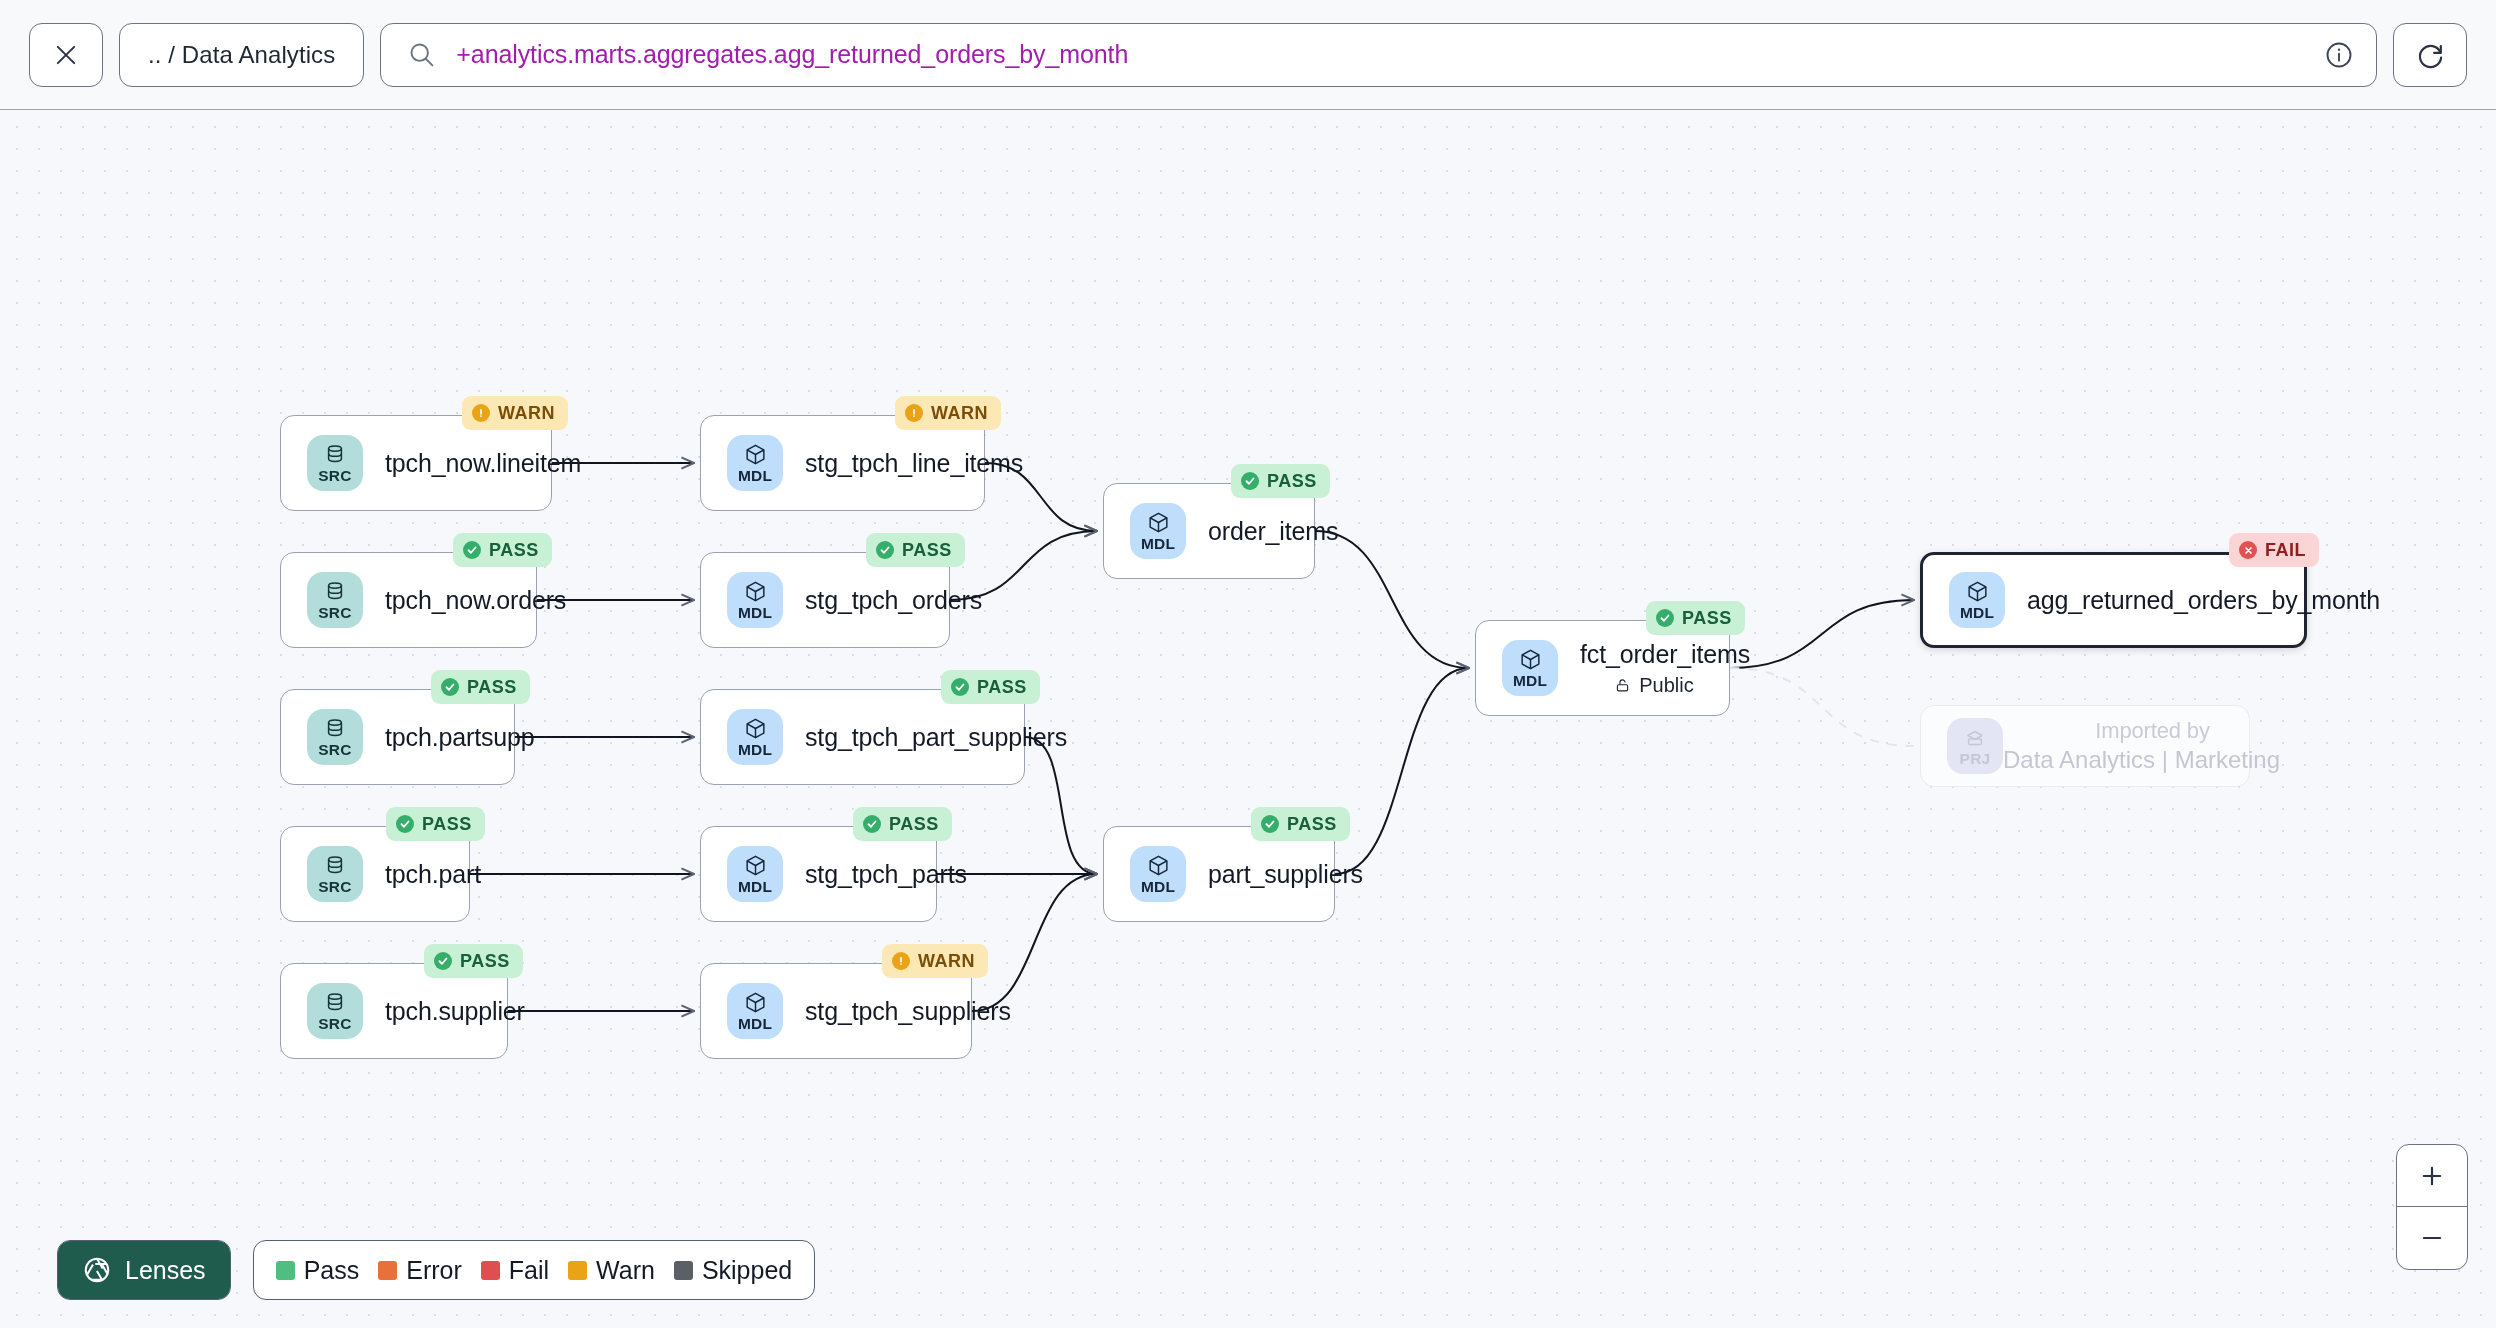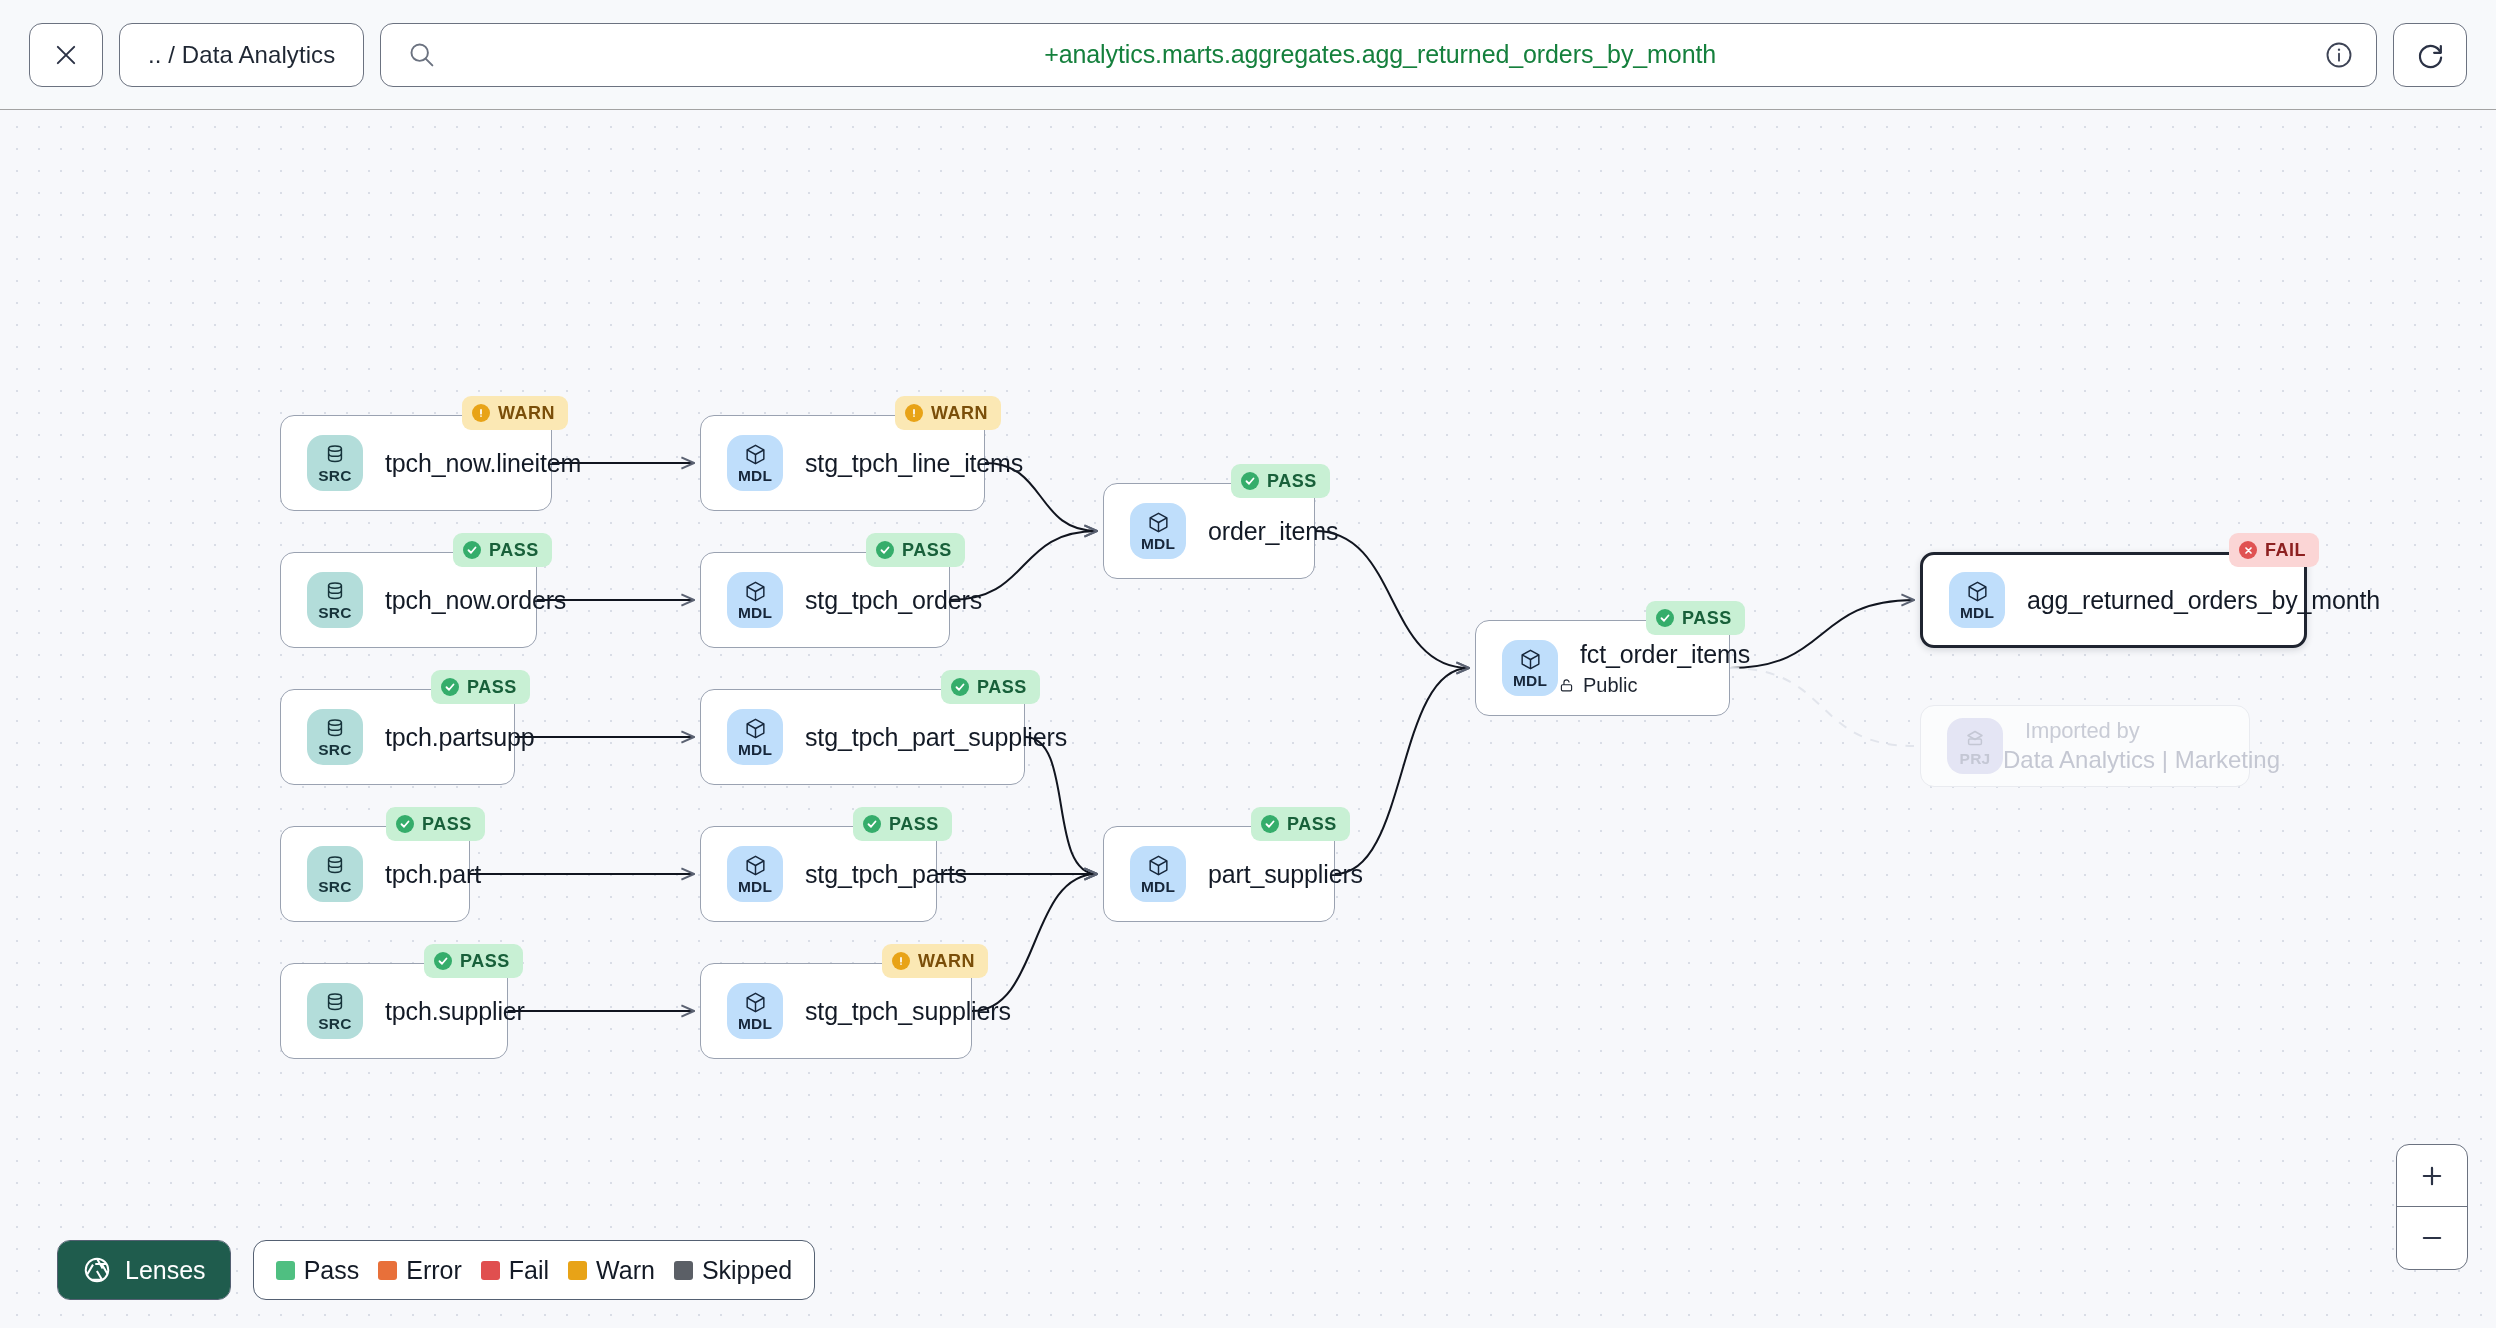--- a/index.html
+++ b/index.html
@@ -55,25 +55,24 @@
     display: flex; align-items: center;
     padding: 0 22px 0 26px;
     gap: 20px;
     min-width: 0;
   }
   #search-input {
     flex: 1;
     border: none; outline: none;
     font-family: "Liberation Sans", sans-serif;
     font-size: 25px;
-    color: #15803d;
+    color: #a21caf;
     background: transparent;
     min-width: 0;
     letter-spacing: -.1px;
-    text-align: center;
   }
   #refresh-btn { width: 74px; }
   .ico { display: block; }
 
   
   .node {
     position: absolute;
     background: #fff;
     border: 1.5px solid #9aa2b1;
     border-radius: 14px;
@@ -113,21 +112,21 @@
     white-space: nowrap;
     letter-spacing: -.15px;
   }
   .node-sub {
     margin-top: 5px;
     font-size: 20px;
     color: #1d2430;
     display: flex; align-items: center; gap: 8px;
     white-space: nowrap;
   }
-  .node-textwrap { display: flex; flex-direction: column; justify-content: center; }
+  .node-textwrap { display: flex; flex-direction: column; justify-content: center; align-items: center; }
   .node.ghost .node-label { color: #c9ccd6; font-size: 22px; }
   .node.ghost .node-sub   { color: #c4c7d2; font-size: 24px; margin-top: 2px; }
 
   
   .chip {
     position: absolute;
     display: flex; align-items: center; gap: 8px;
     height: 34px;
     padding: 0 13px 0 10px;
     border-radius: 9px;

